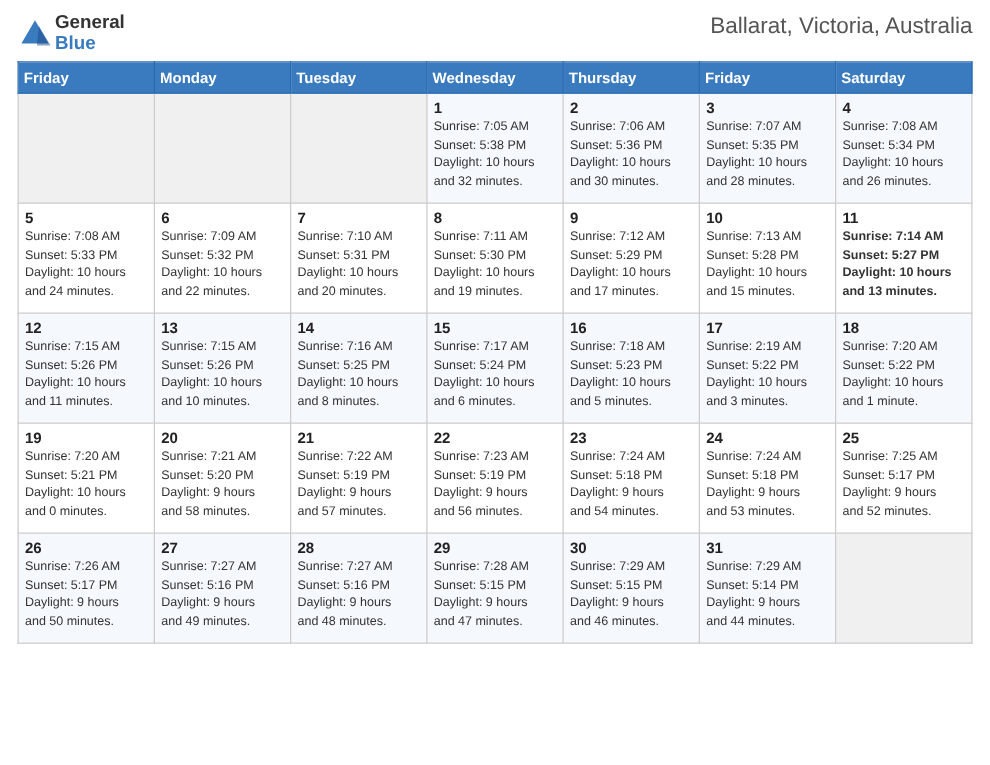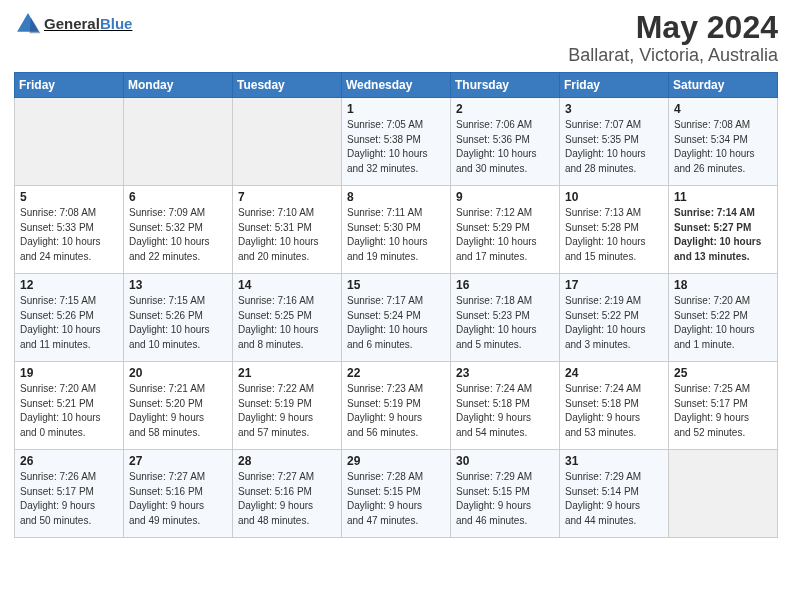--- a/index.html
+++ b/index.html
@@ -21,23 +21,22 @@
       align-items: flex-start;
       margin-bottom: 6px;
     }
     .logo {
       display: flex;
       align-items: center;
       gap: 2px;
     }
     .logo-text {
       display: flex;
-      flex-direction: row;
+      flex-direction: column;
       line-height: 1.1;
-      text-decoration: underline;
     }
     .logo-general {
       font-size: 15px;
       font-weight: bold;
       color: #333;
     }
     .logo-blue {
       font-size: 15px;
       font-weight: bold;
       color: #3a7bbf;
@@ -109,21 +108,20 @@
       <svg class="logo-icon" viewBox="0 0 36 36">
         <polygon points="18,4 32,28 4,28" fill="#3a7bbf"></polygon>
         <polygon points="22,10 34,30 20,30" fill="#1a4a8a" opacity="0.5"></polygon>
       </svg>
       <div class="logo-text">
         <span class="logo-general">General</span>
         <span class="logo-blue">Blue</span>
       </div>
     </div>
     <div class="title-area">
-      <div class="month-title">May 2024</div>
       <div class="location">Ballarat, Victoria, Australia</div>
     </div>
   </div>
 
   <table>
     <thead>
       <tr>
       <th>Friday</th>
           <th>Monday</th>
           <th>Tuesday</th>

